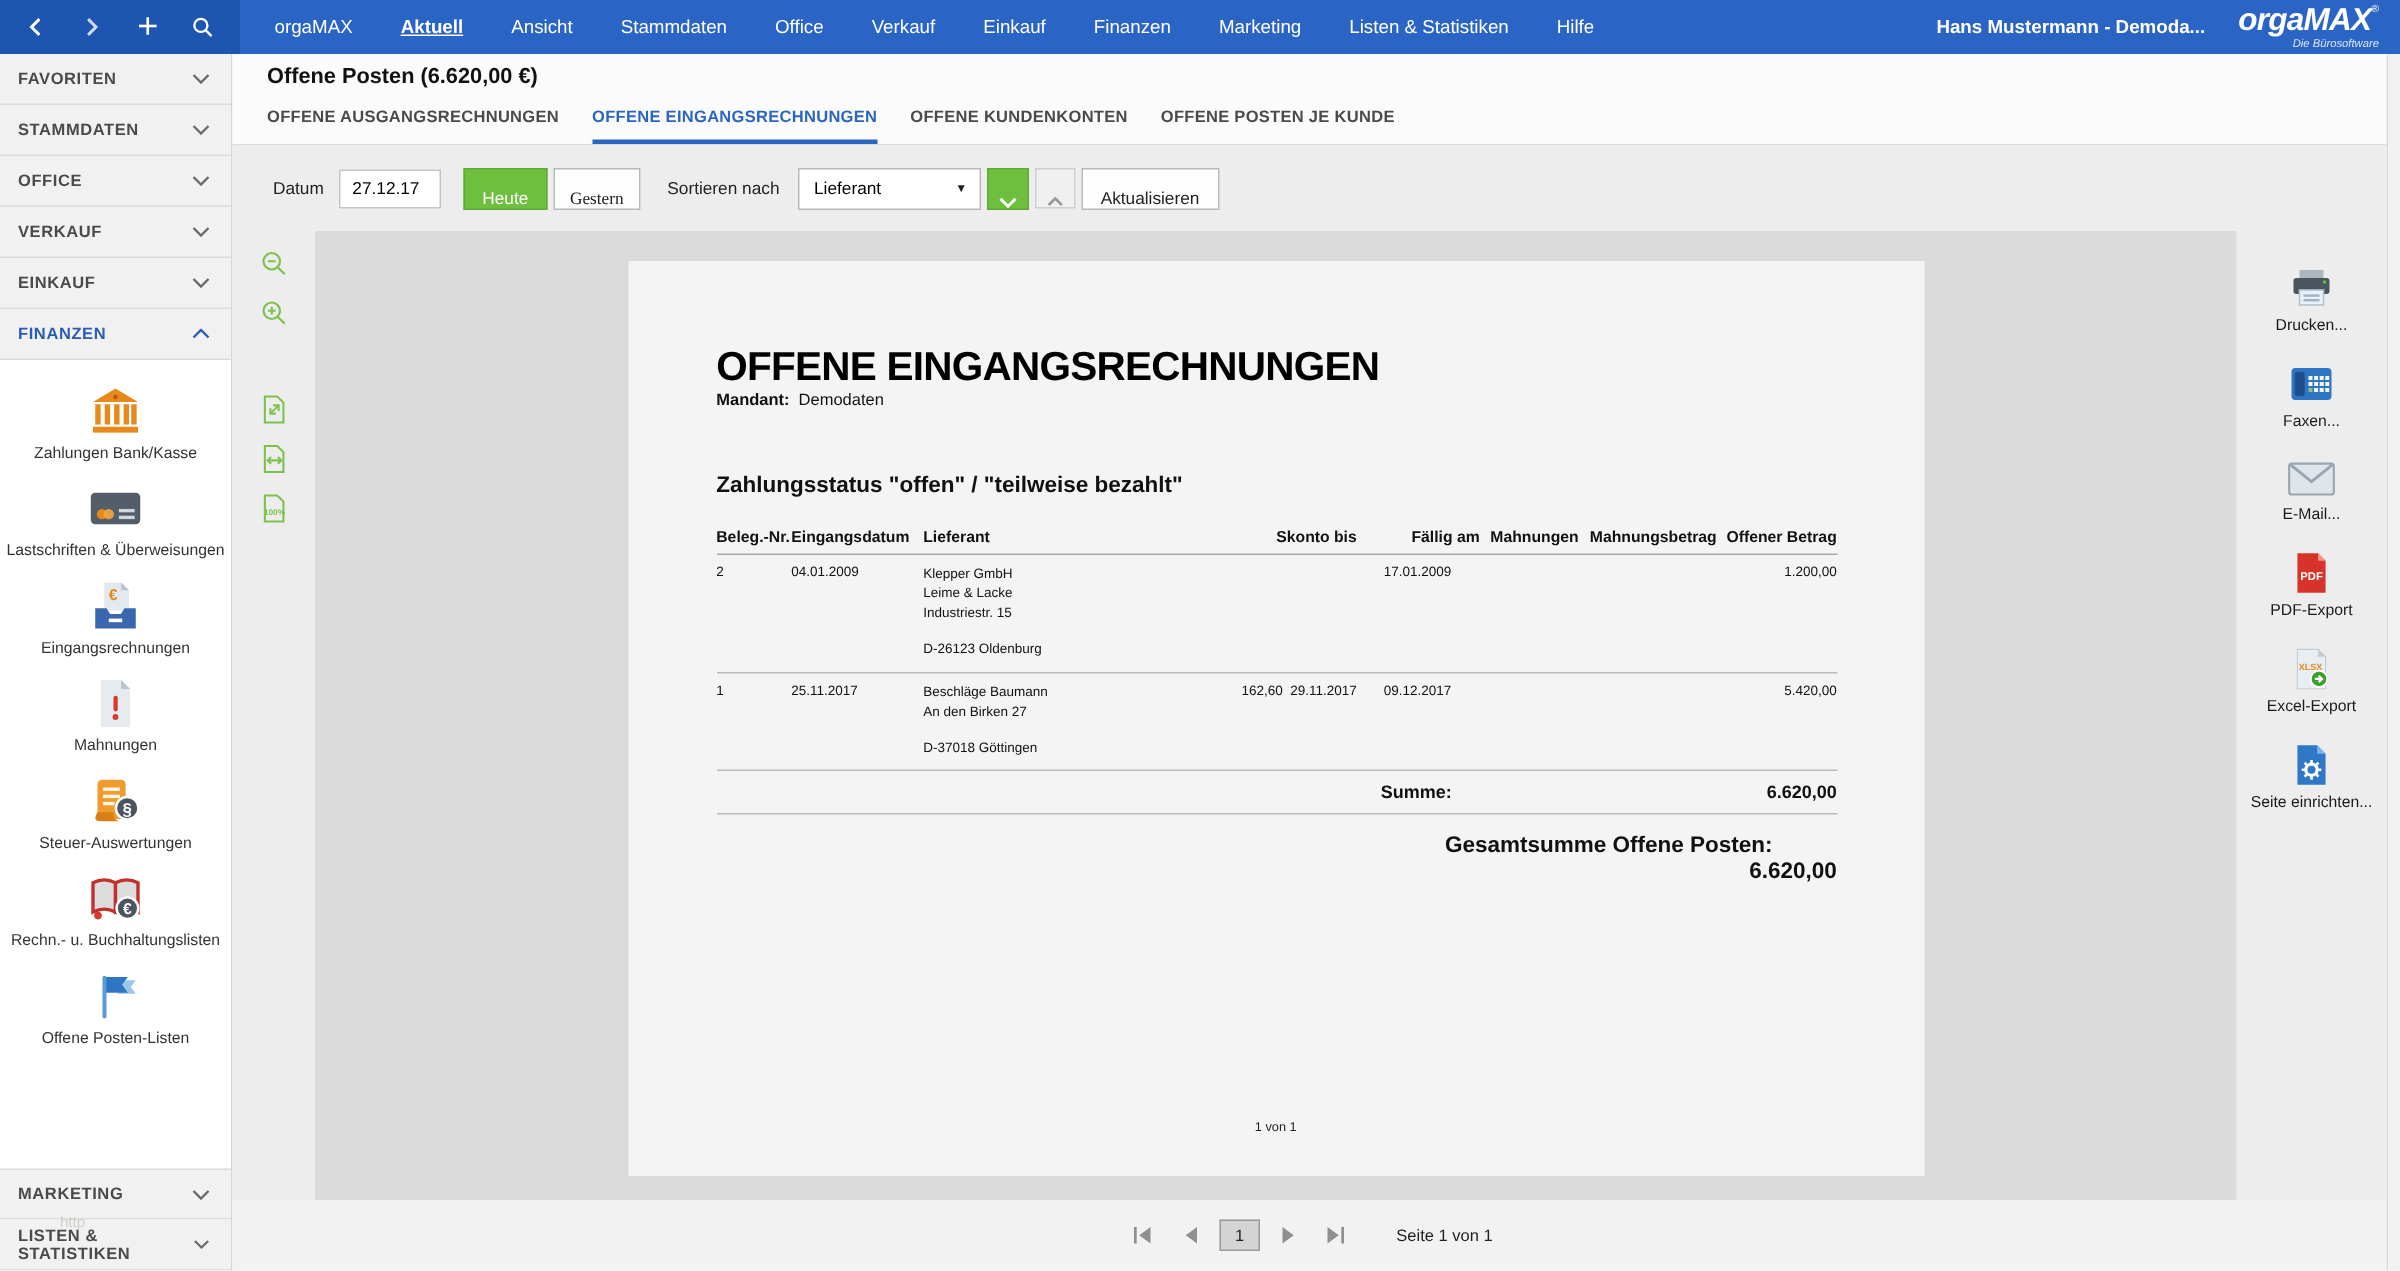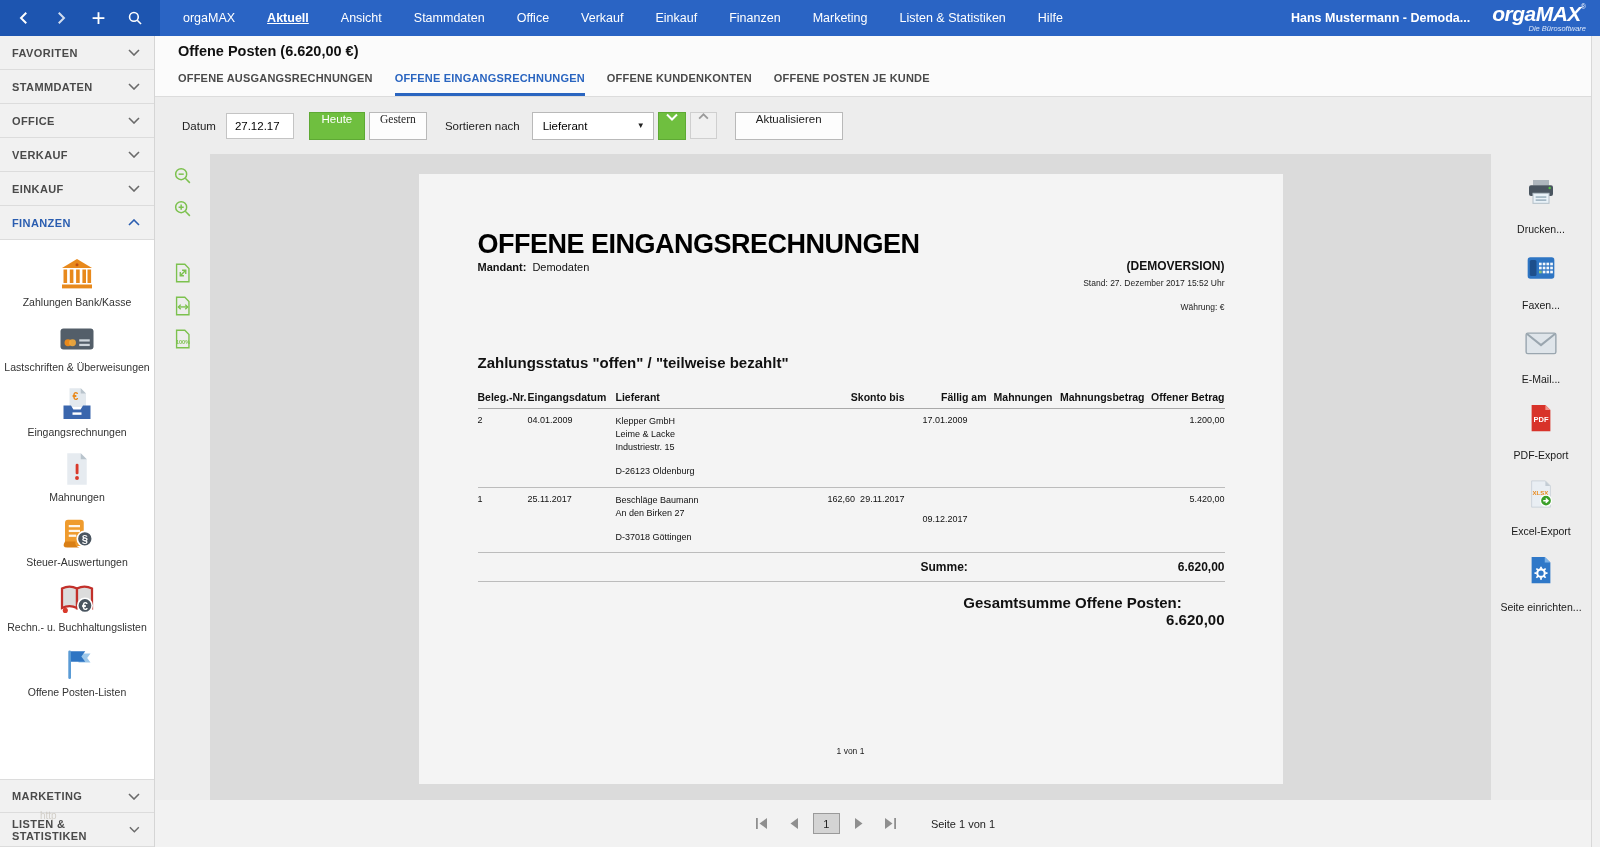--- a/index.html
+++ b/index.html
@@ -37,30 +37,30 @@
   .content { flex:1; display:flex; flex-direction:column; background:#ededed; position:relative; }
   .title-row { height:30px; background:#fbfbfb; display:flex; align-items:center; padding-left:23px; }
   .page-title { font-size:14.5px; font-weight:bold; color:#111; }
   .tabs-row { height:31px; background:#fbfbfb; display:flex; align-items:flex-end; gap:22px; padding-left:23px; border-bottom:1px solid #dcdcdc; }
   .tab { font-size:11px; font-weight:bold; letter-spacing:0.2px; color:#4a4a4a; padding-bottom:9px; cursor:pointer; border-bottom:3px solid transparent; }
   .tab.active { color:#2a65c0; border-bottom-color:#2a65c0; }
 
   .toolbar-row { height:57px; background:#ededed; display:flex; align-items:center; padding-left:27px; gap:0; }
   .tb-label { font-size:11.5px; color:#222; }
   .date-input { width:68px; height:26px; border:1px solid #c4c4c4; background:#fff; font-size:11.5px; padding-left:8px; margin-left:10px; font-family:"Liberation Sans",sans-serif; }
-  .btn { height:28px; font-size:11.5px; display:flex; align-items:flex-start; justify-content:center; cursor:pointer; }
+  .btn { height:28px; font-size:11.5px; display:flex; align-items:flex-end; justify-content:center; cursor:pointer; }
   .btn-green { background:#6fbf3f; color:#fff; border:1px solid #5ea934; width:56px; margin-left:15px; }
   .btn-plain { background:#fdfdfd; color:#222; border:1px solid #b9b9b9; }
   .btn-gestern { width:58px; margin-left:4px;font-family:Liberation Serif, serif; }
   .sort-label { margin-left:18px; }
   .select { width:122px; height:28px; background:#fff; border:1px solid #b9b9b9; display:flex; align-items:center; justify-content:space-between; padding:0 8px 0 10px; margin-left:12px; font-size:11.5px; cursor:pointer; }
   .caret { font-size:8px; color:#222; }
   .btn-chev-green { width:28px; background:#6fbf3f; border:1px solid #5ea934; margin-left:4px; }
   .btn-chev-up { width:27px; height:27px; background:#f0f0f0; border:1px solid #cfcfcf; margin-left:4px; }
-  .btn-aktualisieren { width:108px; margin-left:18px; }
+  .btn-aktualisieren { width:92px; margin-left:4px; }
 
   .work-area { flex:1; display:flex; min-height:0; }
   .tools-strip { width:55px; display:flex; flex-direction:column; align-items:center; padding-top:10px; gap:9px; }
   .tool-btn { width:24px; height:24px; display:flex; align-items:center; justify-content:center; cursor:pointer; }
   .tool-gap { height:22px; }
 
   .viewport { flex:1; background:#dbdbdb; display:flex; justify-content:center; overflow:hidden; }
   .report-page { width:864px; height:610px; background:#f4f4f4; margin-top:20px; position:relative; padding:56px 58px 0 59px; color:#111; }
   .rep-title { font-size:27px; font-weight:900; letter-spacing:-0.5px; color:#000; line-height:1.05; }
   .rep-sub { display:flex; justify-content:space-between; margin-top:3px; }
@@ -86,21 +86,21 @@
   .sum-label { font-size:12px; font-weight:bold; margin-left:443px; }
   .sum-value { font-size:12px; font-weight:bold; margin-left:auto; }
   .grand-row { display:flex; align-items:center; padding-top:12px;flex-direction:column; }
   .grand-label { font-size:15px; font-weight:bold; margin-left:443px; }
   .grand-value { font-size:15px; font-weight:bold; margin-left:auto; }
   .rep-footer { position:absolute; bottom:28px; left:0; width:100%; text-align:center; font-size:8.5px; color:#222; }
 
   
   .export-panel { width:100px; background:#ededed; display:flex; flex-direction:column; align-items:center; padding-top:22px; gap:17px; }
   .exp-item { display:flex; flex-direction:column; align-items:center; gap:3px; cursor:pointer; }
-  .exp-item .cap { font-size:10.5px; color:#1a1a1a; white-space:nowrap;margin-top:12px; }
+  .exp-item .cap { font-size:10.5px; color:#1a1a1a; white-space:nowrap; }
 
   
   .pagination-bar { height:47px; background:#f2f2f2; display:flex; align-items:center; justify-content:center; gap:7px; }
   .pg-btn { width:24px; height:22px; display:flex; align-items:center; justify-content:center; cursor:pointer; }
   .pg-num { width:27px; height:21px; background:#d4d4d4; border:1px solid #9a9a9a; display:flex; align-items:center; justify-content:center; font-size:11px; color:#222; cursor:default; }
   .pg-label { font-size:11px; color:#222; margin-left:22px; }
 
   .scroll-strip { width:9px; background:#f1f1f1; border-left:1px solid #d8d8d8; }
 </style>
 </head>
@@ -363,25 +363,20 @@
         </div>
       </div>
 
       <div class="viewport">
         <div class="report-page">
           <div class="rep-title">OFFENE EINGANGSRECHNUNGEN</div>
           <div class="rep-sub">
             <div class="mandant">
               <b>Mandant:</b><span>Demodaten</span>
             </div>
-            <div class="rep-meta">
-              <div class="demoversion">(DEMOVERSION)</div>
-              <div class="stand">Stand:  27. Dezember 2017 15:52 Uhr</div>
-              <div class="waehrung">Währung: €</div>
-            </div>
           </div>
 
           <div class="section-heading">Zahlungsstatus "offen" / "teilweise bezahlt"</div>
 
           <div class="rep-table">
             <div class="trow thead">
               <span>Beleg.-Nr.</span>
               <span>Eingangsdatum</span>
               <span>Lieferant</span>
               <span class="c-r">Skonto bis</span>
@@ -411,21 +406,21 @@
 
             <div class="trow tbody-row">
               <span>1</span>
               <span>25.11.2017</span>
               <span class="supplier">
                 <div>Beschläge Baumann</div>
                 <div>An den Birken 27</div>
                 <div class="city">D-37018 Göttingen</div>
               </span>
               <span class="c-r skonto-cell">162,60  29.11.2017</span>
-              <span style="padding-left:18px;margin-top:20px;">09.12.2017</span>
+              <span style="padding-left:18px;">09.12.2017</span>
               <span class="c-r"></span>
               <span class="c-r"></span>
               <span class="c-r">5.420,00</span>
             </div>
             <div class="rule-soft"></div>
 
             <div class="sum-row">
               <span class="sum-label">Summe:</span>
               <span class="sum-value">6.620,00</span>
             </div>

